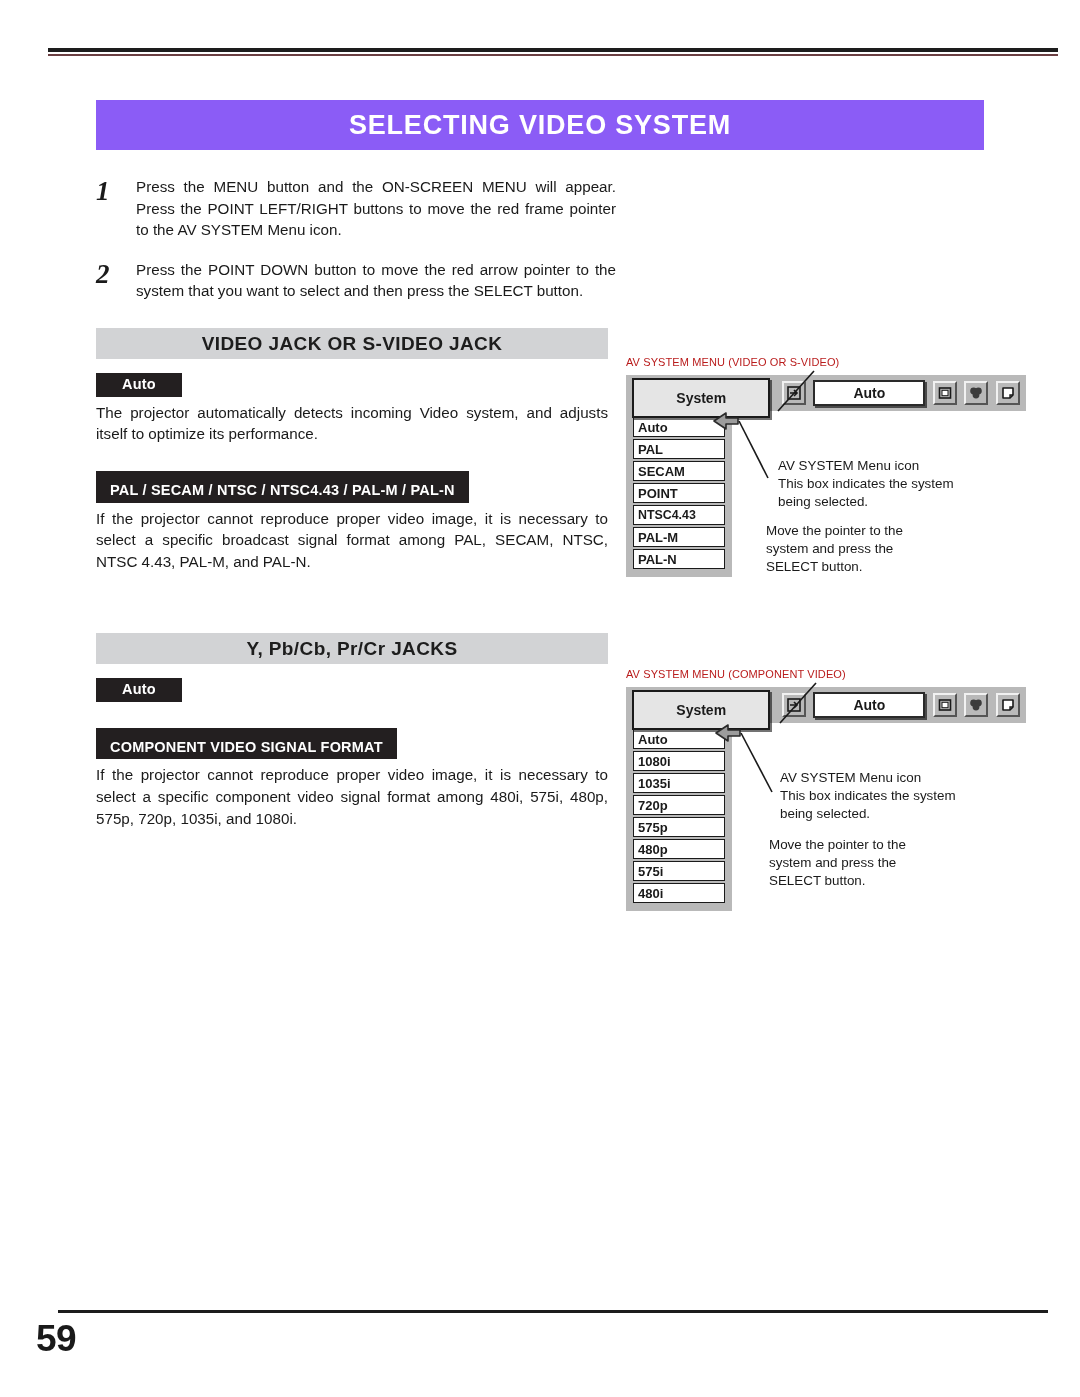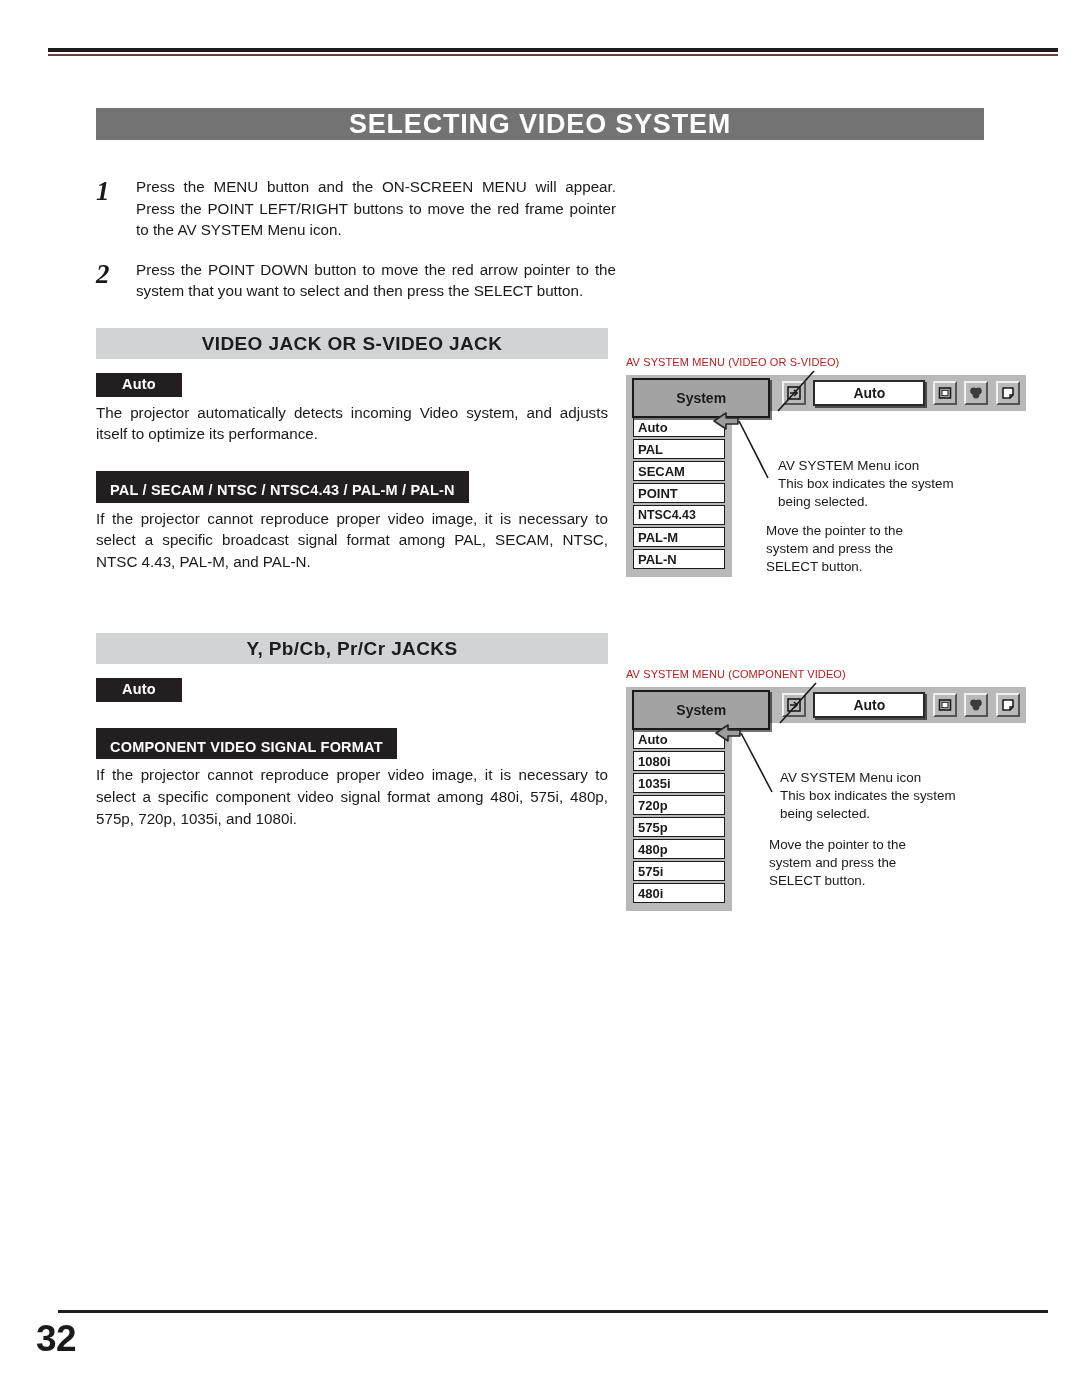--- a/index.html
+++ b/index.html
@@ -40,24 +40,24 @@
     height: 2px;
     background: #6b3f42;
     width: 100%;
     margin-top: 2px;
   }
 
   
   .banner {
     position: absolute;
     left: 96px;
-    top: 108px;
+    top: 100px;
     width: 888px;
-    height: 32px;
-    background: #737373;
+    height: 50px;
+    background: #8b5cf6;
     color: #ffffff;
     display: flex;
     align-items: center;
     justify-content: center;
   }
   .banner-title {
     font-size: 27px;
     font-weight: bold;
     letter-spacing: 0.8px;
   }
@@ -160,21 +160,21 @@
   }
   .osd-bar {
     background: #b9b9b9;
     height: 36px;
     display: flex;
     align-items: center;
     padding: 0 6px;
     box-sizing: border-box;
   }
   .osd-systembox {
-    background: #a3a3a3;
+    background: #e5e5e5;
     border: 2px solid #1a1a1a;
     height: 40px;
     width: 146px;
     display: flex;
     align-items: center;
     justify-content: center;
     box-shadow: 2px 2px 0 rgba(0,0,0,0.55);
     box-sizing: border-box;
     margin-top: 9px;
   }
@@ -506,14 +506,14 @@
 This box indicates the system
 being selected.</div>
     <div class="callout" style="left:143px; top:149px; width:230px; white-space:pre-line;">Move the pointer to the
 system and press the
 SELECT button.</div>
   </div>
 </div>
 
 <div class="footer">
   <div class="footer-rule"></div>
-  <div class="page-number">32</div>
+  <div class="page-number">59</div>
 </div>
 
 </body></html>

